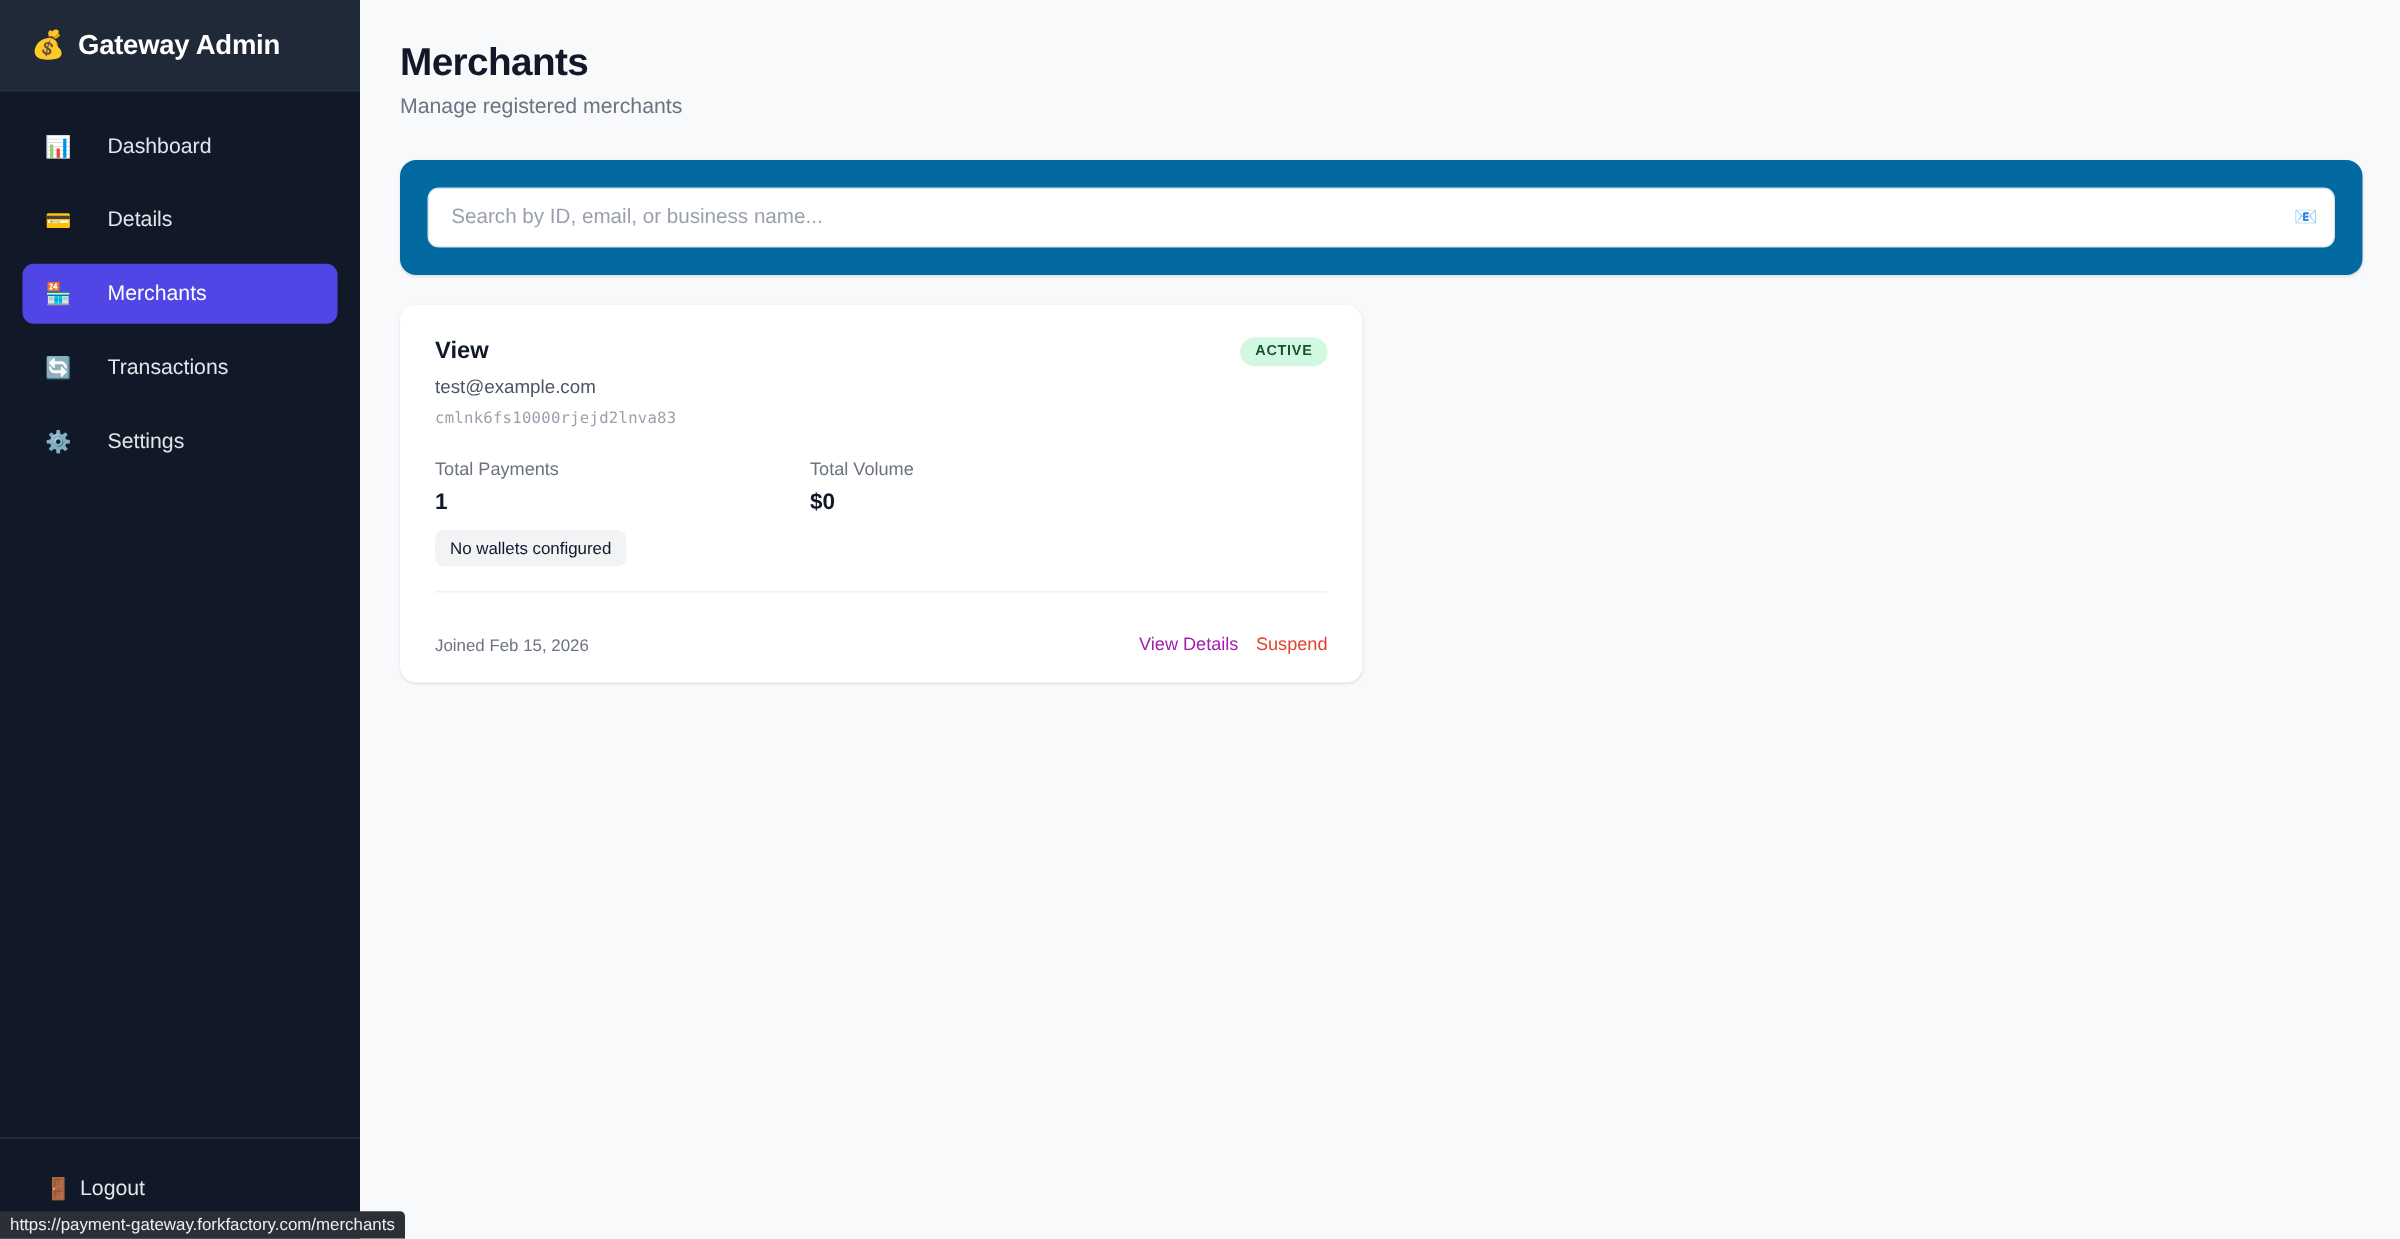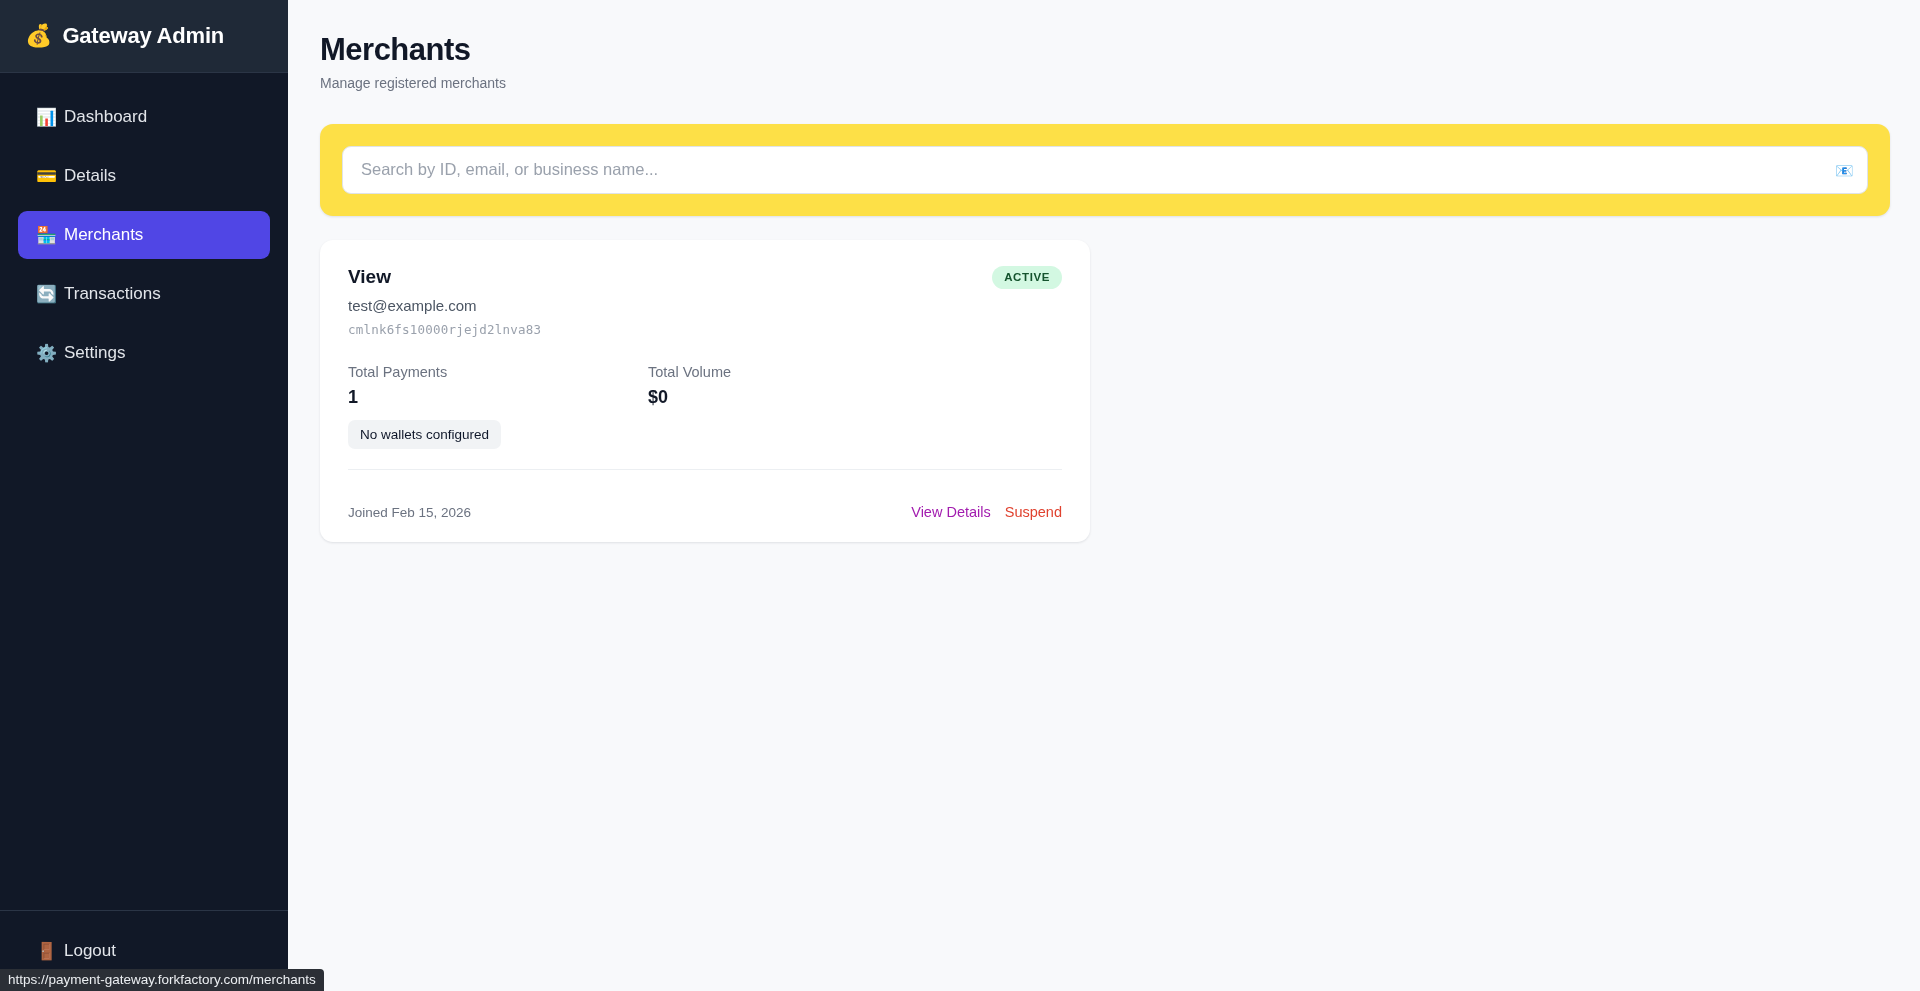--- a/index.html
+++ b/index.html
@@ -72,20 +72,21 @@
   .nav-item .nav-icon {
     font-size: 17px;
     width: 28px;
     line-height: 1;
     display: inline-block;
   }
 
   .nav-item .nav-label {
     color: #e2e5ea;
     font-size: 17px;
+    margin-left: 22px;
   }
 
   .nav-item.active {
     background: #5046e5;
   }
 
   .nav-item.active .nav-label {
     color: #ffffff;
   }
 
@@ -126,29 +127,29 @@
 
   .page-title {
     font-size: 31px;
     font-weight: bold;
     color: #111827;
     letter-spacing: -0.5px;
     line-height: 1.15;
   }
 
   .page-subtitle {
-    font-size: 14px;
+    font-size: 17px;
     color: #6b7280;
     margin-top: 7px;
   }
 
   
   .search-panel {
     margin-top: 33px;
-    background: #fde047;
+    background: #0369a1;
     border-radius: 13px;
     box-shadow: 0 1px 3px rgba(16,24,40,0.07), 0 1px 2px rgba(16,24,40,0.04);
     padding: 22px;
     width: 1570px;
   }
 
   .search-wrap {
     position: relative;
     width: 100%;
   }

